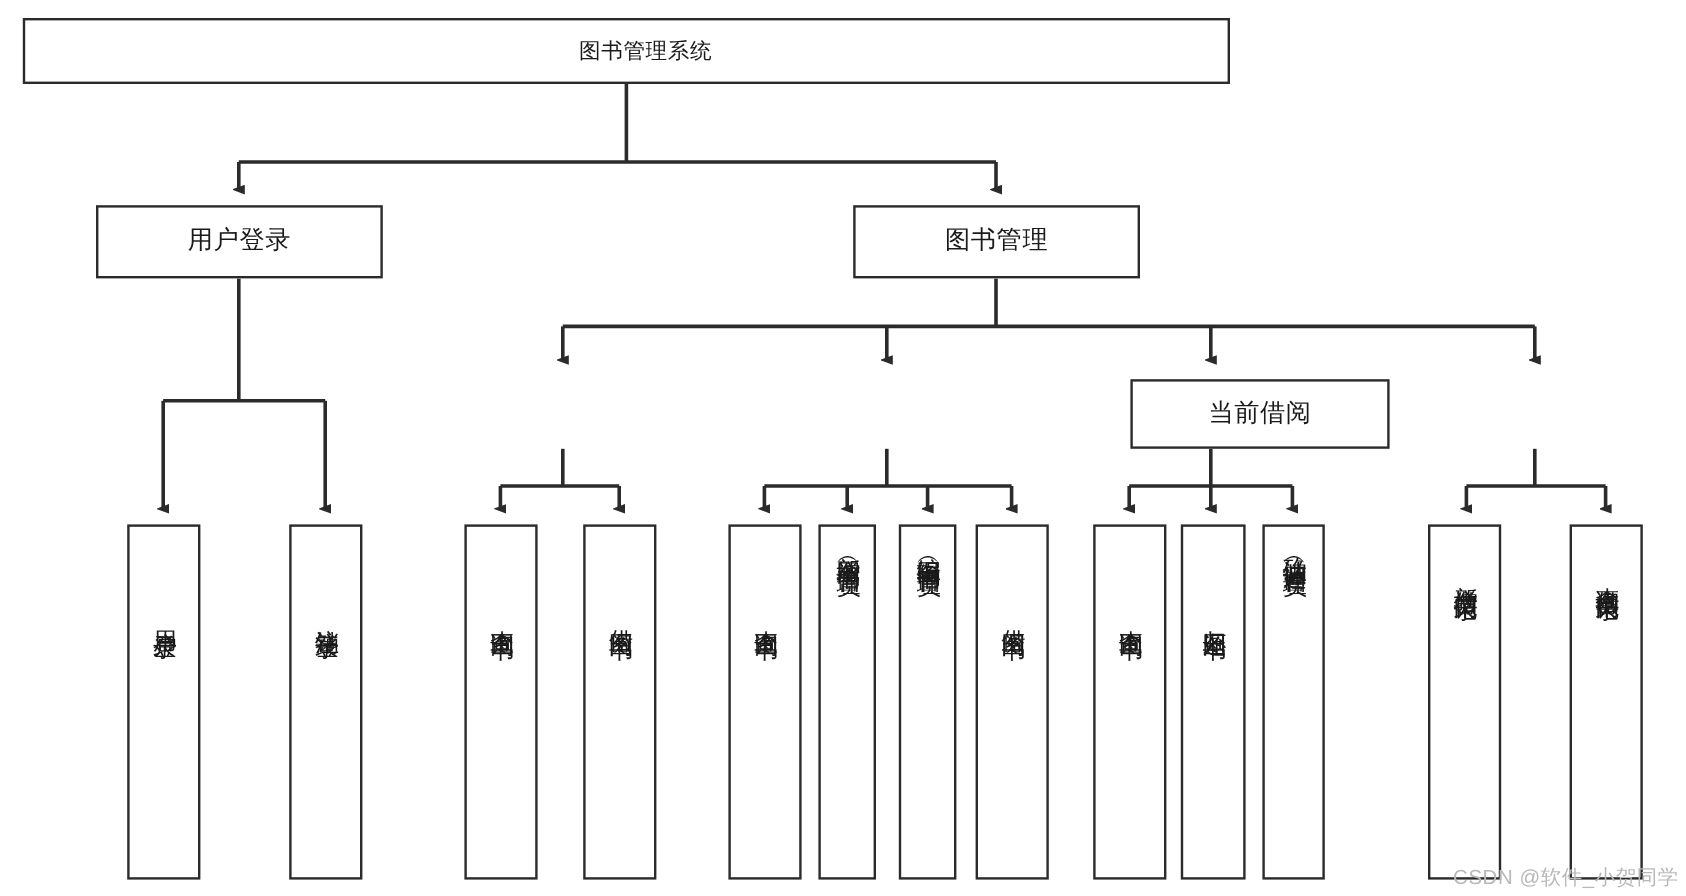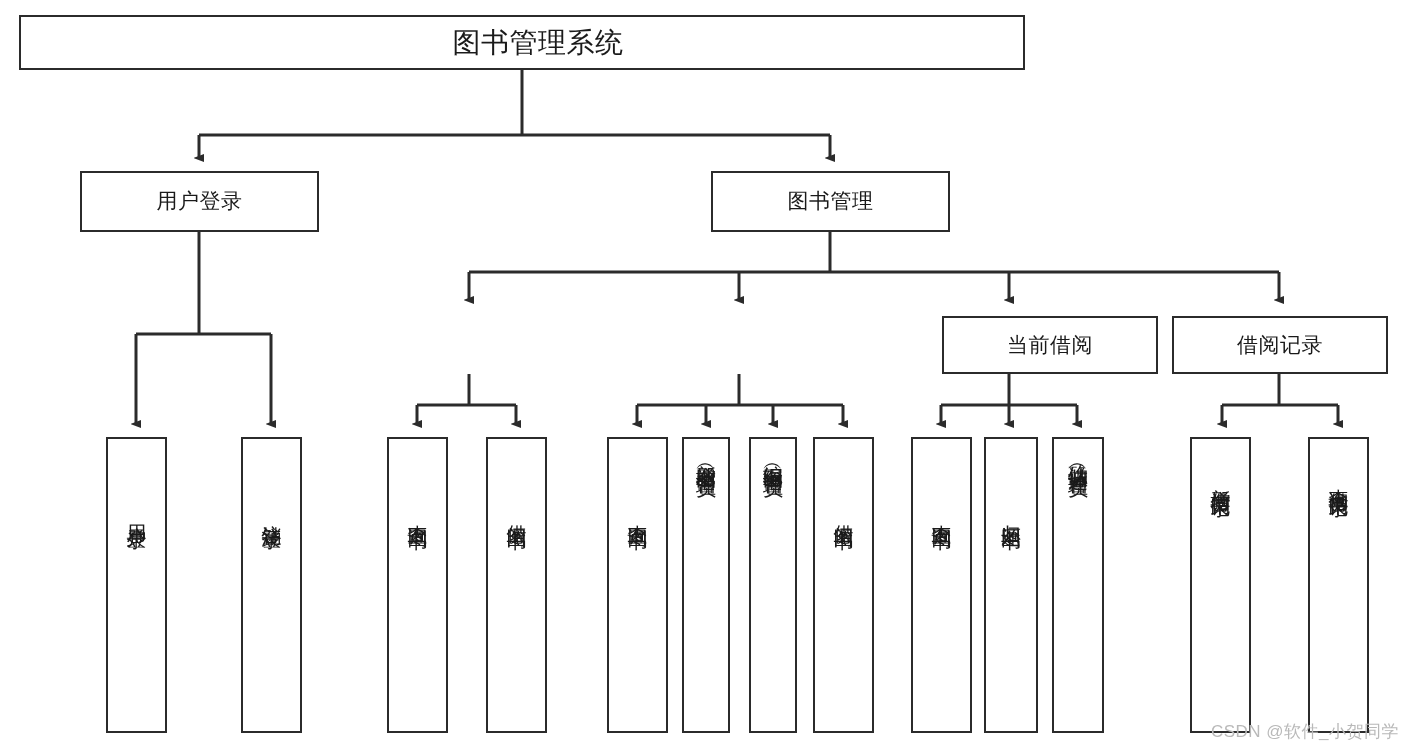--- a/index.html
+++ b/index.html
@@ -39,21 +39,21 @@
     display: block;
     text-align: center;
     line-height: 1.18;
     letter-spacing: 0.5px;
     white-space: pre-wrap;
   }
   .node.horizontal .node-label {
     font-size: 21px;
   }
   .node.root .node-label {
-    font-size: 28px;
+    font-size: 18px;
     margin-left: 32px;
   }
   .node.vertical {
     align-items: flex-start;
     justify-content: center;
     padding-top: 6px;
   }
   .node.vertical .node-label {
     writing-mode: vertical-rl;
     text-orientation: upright;
@@ -144,23 +144,20 @@
   <div class="node horizontal" style="left:80px; top:171px; width:239px; height:61px;">
     <span class="node-label">用户登录</span>
   </div>
   <div class="node horizontal" style="left:711px; top:171px; width:239px; height:61px;">
     <span class="node-label">图书管理</span>
   </div>
 
   <div class="node horizontal" style="left:902px; top:316px; width:216px; height:58px;margin-left:40px;">
     <span class="node-label">当前借阅</span>
   </div>
-  <div class="node horizontal" style="left:1172px; top:316px; width:216px; height:58px;">
-    <span class="node-label">借阅记录</span>
-  </div>
 
   <div class="node vertical mid" style="left:106px; top:437px; width:61px; height:296px;">
     <span class="node-label">用户登录</span>
   </div>
   <div class="node vertical mid" style="left:241px; top:437px; width:61px; height:296px;">
     <span class="node-label">注销登录</span>
   </div>
 
   <div class="node vertical mid" style="left:387px; top:437px; width:61px; height:296px;">
     <span class="node-label">查询图书</span>

